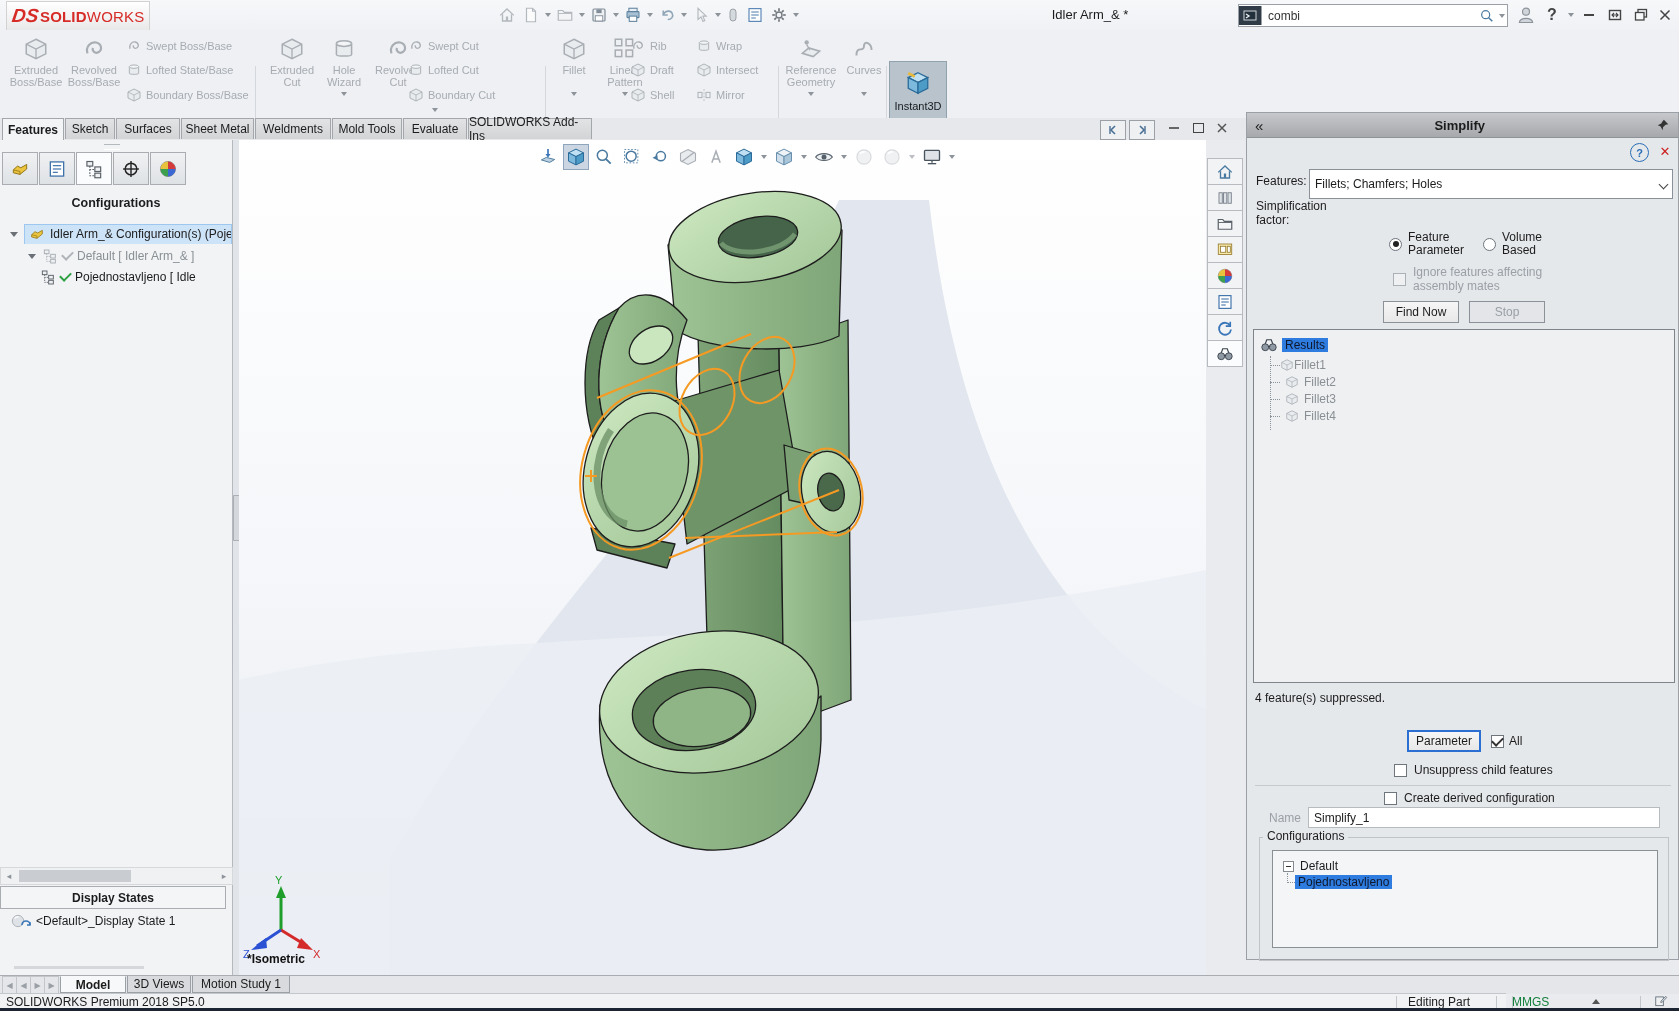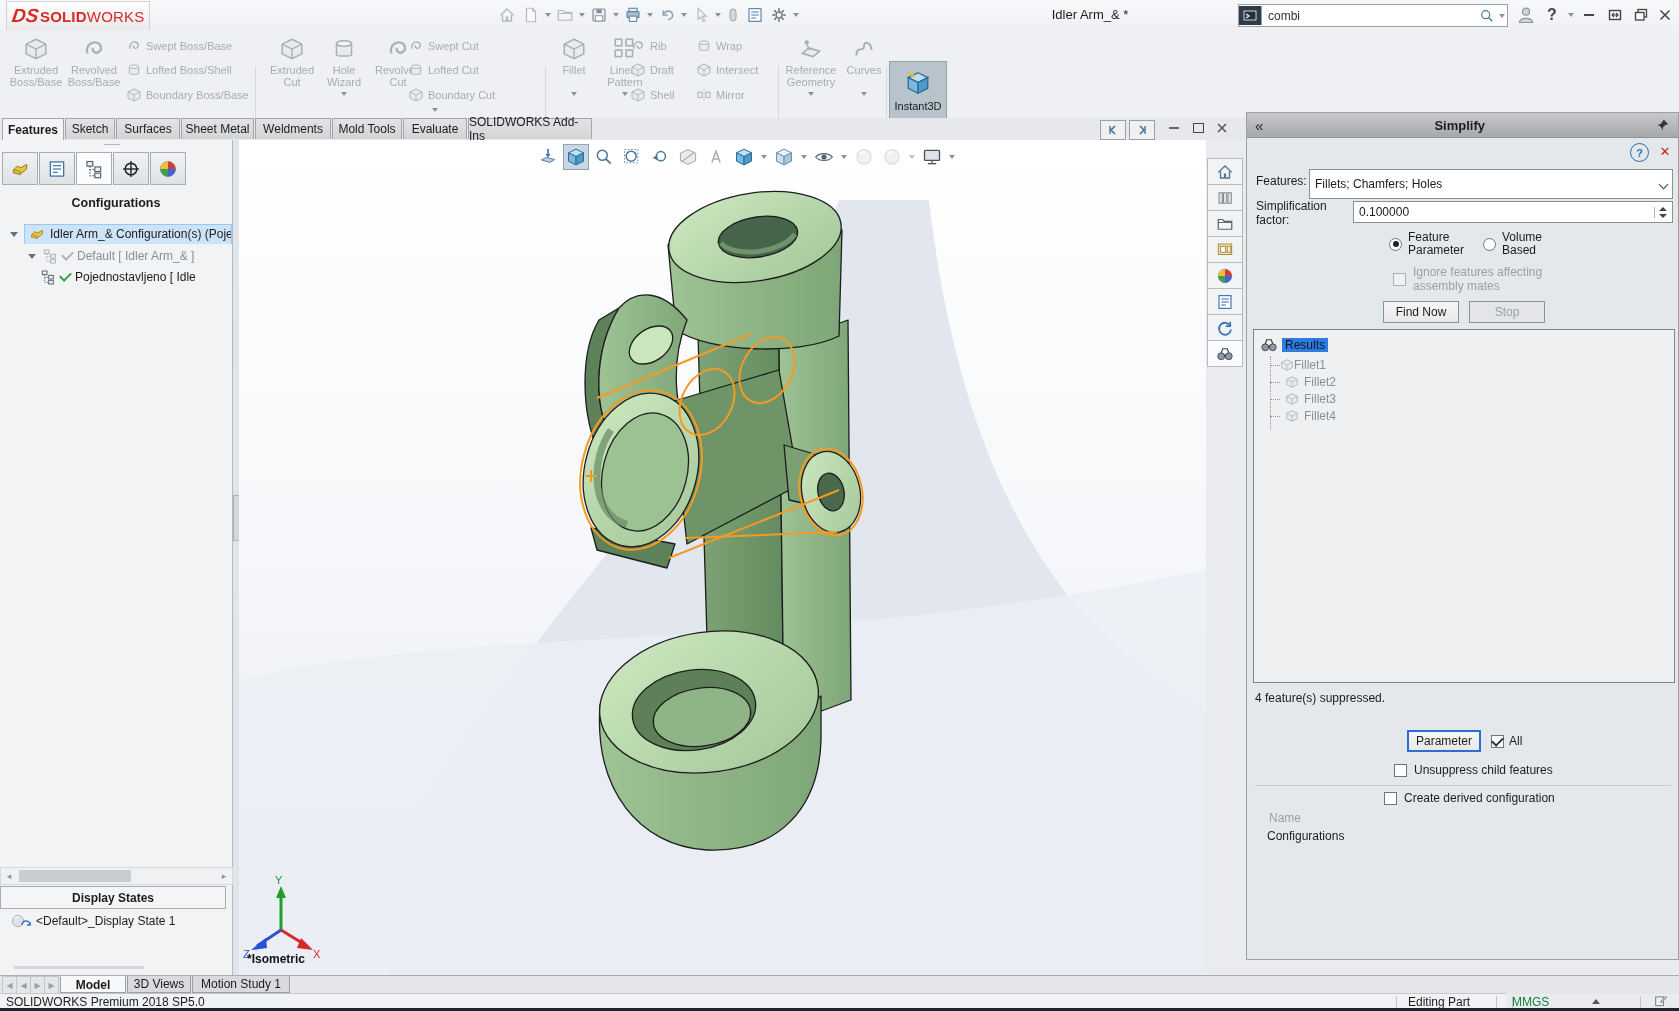--- a/index.html
+++ b/index.html
@@ -364,21 +364,21 @@
     <div class="rsm" style="left:126px;top:8px">
         <svg class="u16 c-dis">
           <use href="#g-swirl"></use>
         </svg>
         <span>Swept Boss/Base</span>
       </div>
     <div class="rsm" style="left:126px;top:32px">
         <svg class="u16 c-dis">
           <use href="#g-cyl"></use>
         </svg>
-        <span>Lofted Boss/Shell</span>
+        <span>Lofted State/Base</span>
       </div>
     <div class="rsm" style="left:126px;top:57px">
         <svg class="u16 c-dis">
           <use href="#g-cube"></use>
         </svg>
         <span>Boundary Boss/Base</span>
       </div>
     <div class="rsep" style="left:255px"></div>
 
     <div class="rbig" style="left:266px;top:6px;width:52px">
@@ -830,27 +830,20 @@
     <span class="abs ctr" style="left:383px;top:30px;width:17px;height:17px;border:1.5px solid #2a6db5;border-radius:50%;color:#2a6db5;font-weight:bold;font-size:11px">?</span>
     <span class="abs ctr" style="left:410px;top:30px;width:16px;height:16px;color:#c22;font-weight:bold;font-size:13px">✕</span>
 
     <span class="abs" style="left:9px;top:61px">Features:</span>
     <div class="abs fld" style="left:62px;top:56px;width:364px;height:30px">
       <span style="flex:1">Fillets; Chamfers; Holes</span>
         <span class="chev"></span>
     </div>
 
     <span class="abs" style="left:9px;top:86px;width:92px;line-height:14px">Simplification factor:</span>
-    <div class="abs fld" style="left:106px;top:88px;width:320px;height:22px">
-      <span style="flex:1">0.100000</span>
-      <span style="display:flex;flex-direction:column;gap:3px;border-left:1px solid #aab0b6;padding-left:4px">
-        <span style="width:0;height:0;border-left:4px solid transparent;border-right:4px solid transparent;border-bottom:4px solid #444"></span>
-        <span style="width:0;height:0;border-left:4px solid transparent;border-right:4px solid transparent;border-top:4px solid #444"></span>
-      </span>
-    </div>
 
     <div class="abs r" style="left:142px;top:118px;gap:6px">
       <span class="rad">
           <span class="dot"></span>
         </span>
       <span style="width:70px;line-height:13px">Feature Parameter</span>
     </div>
     <div class="abs r" style="left:236px;top:118px;gap:6px">
       <span class="rad"></span>
       <span style="width:60px;line-height:13px">Volume Based</span>
@@ -913,22 +906,40 @@
     <div class="abs r" style="left:147px;top:650px;gap:7px">
       <span class="cbx"></span>
       <span>Unsuppress child features</span>
     </div>
     <div class="abs" style="left:8px;top:672px;width:416px;height:1px;background:#c6c9cd"></div>
     <div class="abs r" style="left:137px;top:678px;gap:7px">
       <span class="cbx"></span>
       <span>Create derived configuration</span>
     </div>
     <span class="abs" style="left:22px;top:698px;color:#9aa0a6">Name</span>
+    <div class="abs fld" style="left:61px;top:694px;width:352px;height:21px;border-color:#b7bbc0">
+      <span>Simplify_1</span>
+    </div>
 
     <span class="abs" style="left:16px;top:716px;background:#e5e8eb;padding:0 4px;z-index:2">Configurations</span>
+    <div class="abs" style="left:12px;top:724px;width:408px;height:122px;border:1px solid #c0c3c7">
+      <div class="abs" style="left:12px;top:12px;width:384px;height:96px;border:1px solid #8a8f94;background:#f4f5f7">
+        <div class="r" style="margin:8px 0 0 10px;gap:6px">
+          <span class="ctr" style="width:9px;height:9px;border:1px solid #848a90;background:#fff;font-size:8px;line-height:8px">
+              <span style="width:5px;height:0;border-top:1px solid #333"></span>
+            </span>
+          <span>Default</span>
+        </div>
+        <div class="abs dotline" style="left:14px;top:22px;width:1px;height:10px"></div>
+        <div class="r" style="margin:2px 0 0 14px;gap:0">
+          <span class="doth" style="width:8px"></span>
+          <span class="hl-blue">Pojednostavljeno</span>
+        </div>
+      </div>
+    </div>
   </div>
 
   <div id="bottomtabs" class="abs">
     <span class="abs ctr" style="left:2px;width:13px;height:16px;color:#9aa0a6;font-size:8px;border:1px solid #c3c7cb">◀</span>
     <span class="abs ctr" style="left:16px;width:13px;height:16px;color:#9aa0a6;font-size:8px;border:1px solid #c3c7cb">◀</span>
     <span class="abs ctr" style="left:30px;width:13px;height:16px;color:#9aa0a6;font-size:8px;border:1px solid #c3c7cb">▶</span>
     <span class="abs ctr" style="left:44px;width:13px;height:16px;color:#9aa0a6;font-size:8px;border:1px solid #c3c7cb">▶</span>
     <div class="btab active" style="left:60px;width:66px">Model</div>
     <div class="btab" style="left:127px;width:64px">3D Views</div>
     <div class="btab" style="left:192px;width:98px">Motion Study 1</div>

